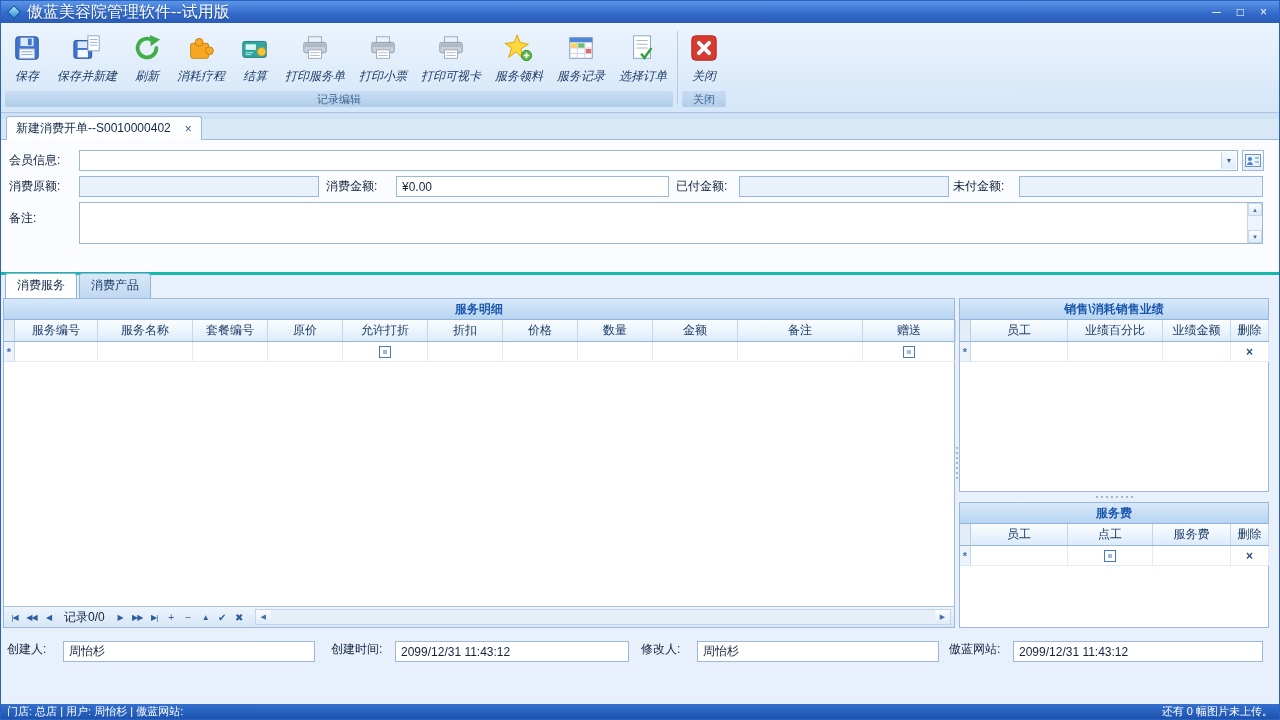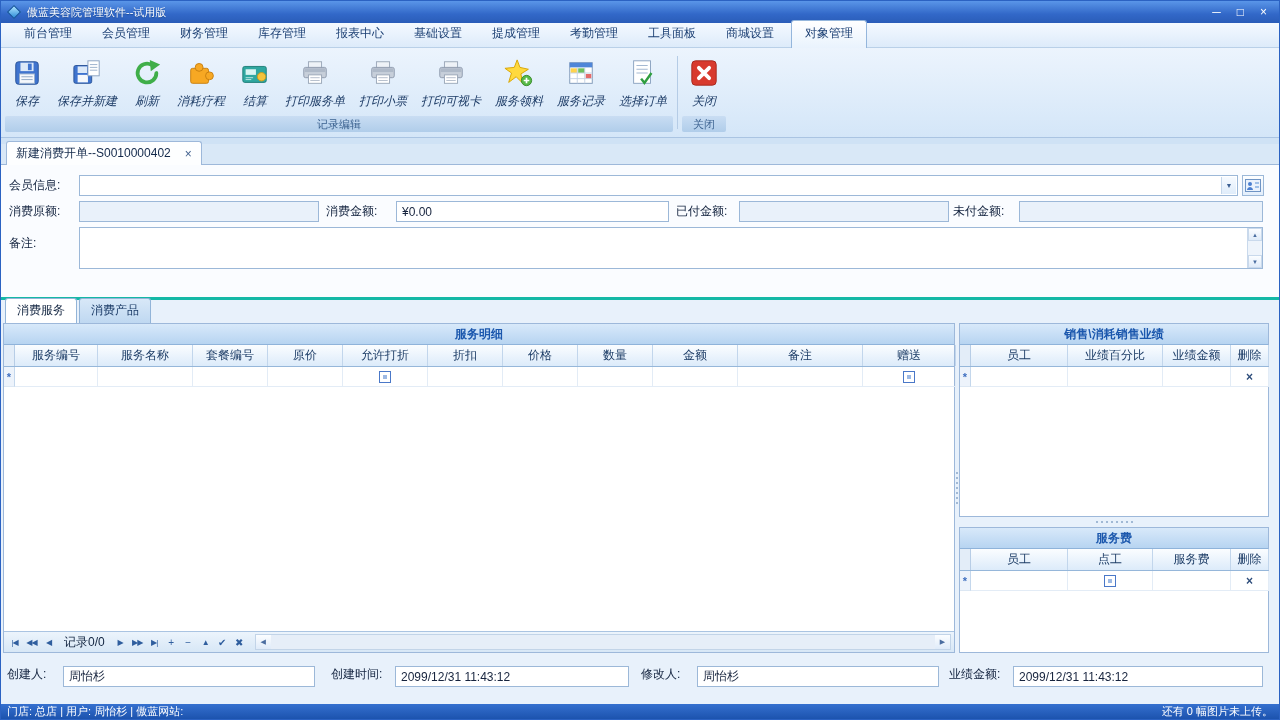--- a/index.html
+++ b/index.html
@@ -3,21 +3,21 @@
 <meta charset="utf-8">
 <style>
   *{margin:0;padding:0;box-sizing:border-box;}
   html,body{width:1280px;height:720px;overflow:hidden;}
   body{font-family:"Liberation Sans","DejaVu Sans",sans-serif;font-size:12px;color:#16233d;background:#e8f1fb;}
   .window{position:absolute;inset:0;border:1px solid #2b62c2;display:flex;flex-direction:column;background:#e8f1fb;}
 
   
   .titlebar{height:22px;background:linear-gradient(180deg,#5a96e8 0%,#3268c8 60%,#2a5cb8 100%);color:#fff;display:flex;align-items:center;padding:0 6px;flex:0 0 auto;}
   .app-icon{width:10px;height:10px;background:linear-gradient(135deg,#aee4ff,#2f8fd8);transform:rotate(45deg);border:1px solid #1a5a98;margin:0 8px 0 2px;flex:0 0 auto;}
-  .title-text{font-size:11px;text-shadow:0 1px 1px #1b4a92;}
+  .title-text{font-size:16px;text-shadow:0 1px 1px #1b4a92;}
   .win-controls{margin-left:auto;display:flex;gap:16px;font-size:12px;padding-right:6px;}
   .win-controls span{cursor:default;line-height:14px;}
 
   
   .menubar{height:25px;background:linear-gradient(#f4f9ff,#ddeBfa);display:flex;align-items:flex-end;padding:0 10px;gap:4px;border-bottom:1px solid #b9d0e8;flex:0 0 auto;}
   .menu-tab{padding:4px 13px 5px;color:#1b3f73;white-space:nowrap;}
   .menu-tab.active{background:linear-gradient(#ffffff,#e9f3fd);border:1px solid #94b6dc;border-bottom:none;border-radius:3px 3px 0 0;padding-bottom:6px;margin-bottom:-1px;}
 
   
   .ribbon{height:90px;background:linear-gradient(#ecf4fd,#d4e6f8);border-bottom:1px solid #aac4e2;display:flex;align-items:stretch;padding:2px 4px 2px 2px;flex:0 0 auto;}
@@ -102,33 +102,20 @@
   <div class="titlebar">
     <span class="app-icon"></span>
     <span class="title-text">傲蓝美容院管理软件--试用版</span>
     <span class="win-controls">
       <span>─</span>
       <span>□</span>
       <span>×</span>
     </span>
   </div>
 
-  <nav class="menubar">
-    <div class="menu-tab">前台管理</div>
-    <div class="menu-tab">会员管理</div>
-    <div class="menu-tab">财务管理</div>
-    <div class="menu-tab">库存管理</div>
-    <div class="menu-tab">报表中心</div>
-    <div class="menu-tab">基础设置</div>
-    <div class="menu-tab">提成管理</div>
-    <div class="menu-tab">考勤管理</div>
-    <div class="menu-tab">工具面板</div>
-    <div class="menu-tab">商城设置</div>
-    <div class="menu-tab active">对象管理</div>
-  </nav>
 
   <div class="ribbon">
     <div class="rgroup">
       <div class="rgroup-buttons">
         <div class="rbtn">
           <span class="ricon">
             <svg width="30" height="30" viewBox="0 0 32 32">
                 <rect x="4" y="4" width="24" height="24" rx="3" fill="#3f74cf" stroke="#2a5396"></rect>
                 <rect x="9" y="5" width="14" height="9" fill="#dce9f8"></rect>
                 <rect x="17" y="6" width="4" height="7" fill="#3f74cf"></rect>
@@ -464,21 +451,21 @@
     </div>
   </div>
 
   <div class="footer-form">
     <span class="flabel" style="width:56px">创建人:</span>
     <div class="input" style="width:252px">周怡杉</div>
     <span class="flabel" style="margin-left:16px;width:64px">创建时间:</span>
     <div class="input" style="width:234px">2099/12/31 11:43:12</div>
     <span class="flabel" style="margin-left:12px;width:56px">修改人:</span>
     <div class="input" style="width:242px">周怡杉</div>
-    <span class="flabel" style="margin-left:10px;width:64px">业绩金额:</span>
+    <span class="flabel" style="margin-left:10px;width:64px">傲蓝网站:</span>
     <div class="input" style="width:250px">2099/12/31 11:43:12</div>
   </div>
 
   <div class="statusbar">
     <span>门店: 总店  | 用户: 周怡杉  | 傲蓝网站:</span>
     <span class="status-right">还有 0 幅图片未上传。</span>
   </div>
 
 </div>
 

